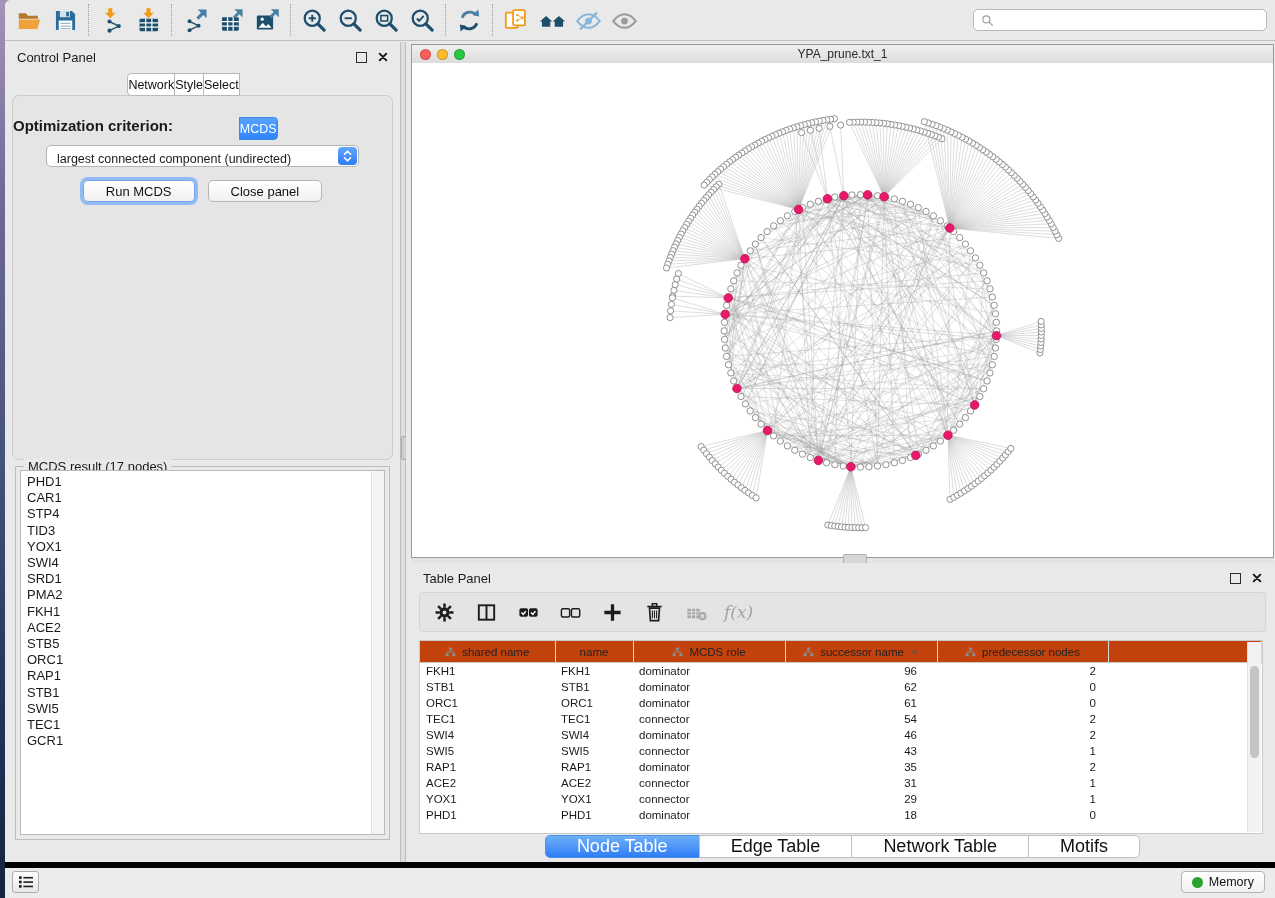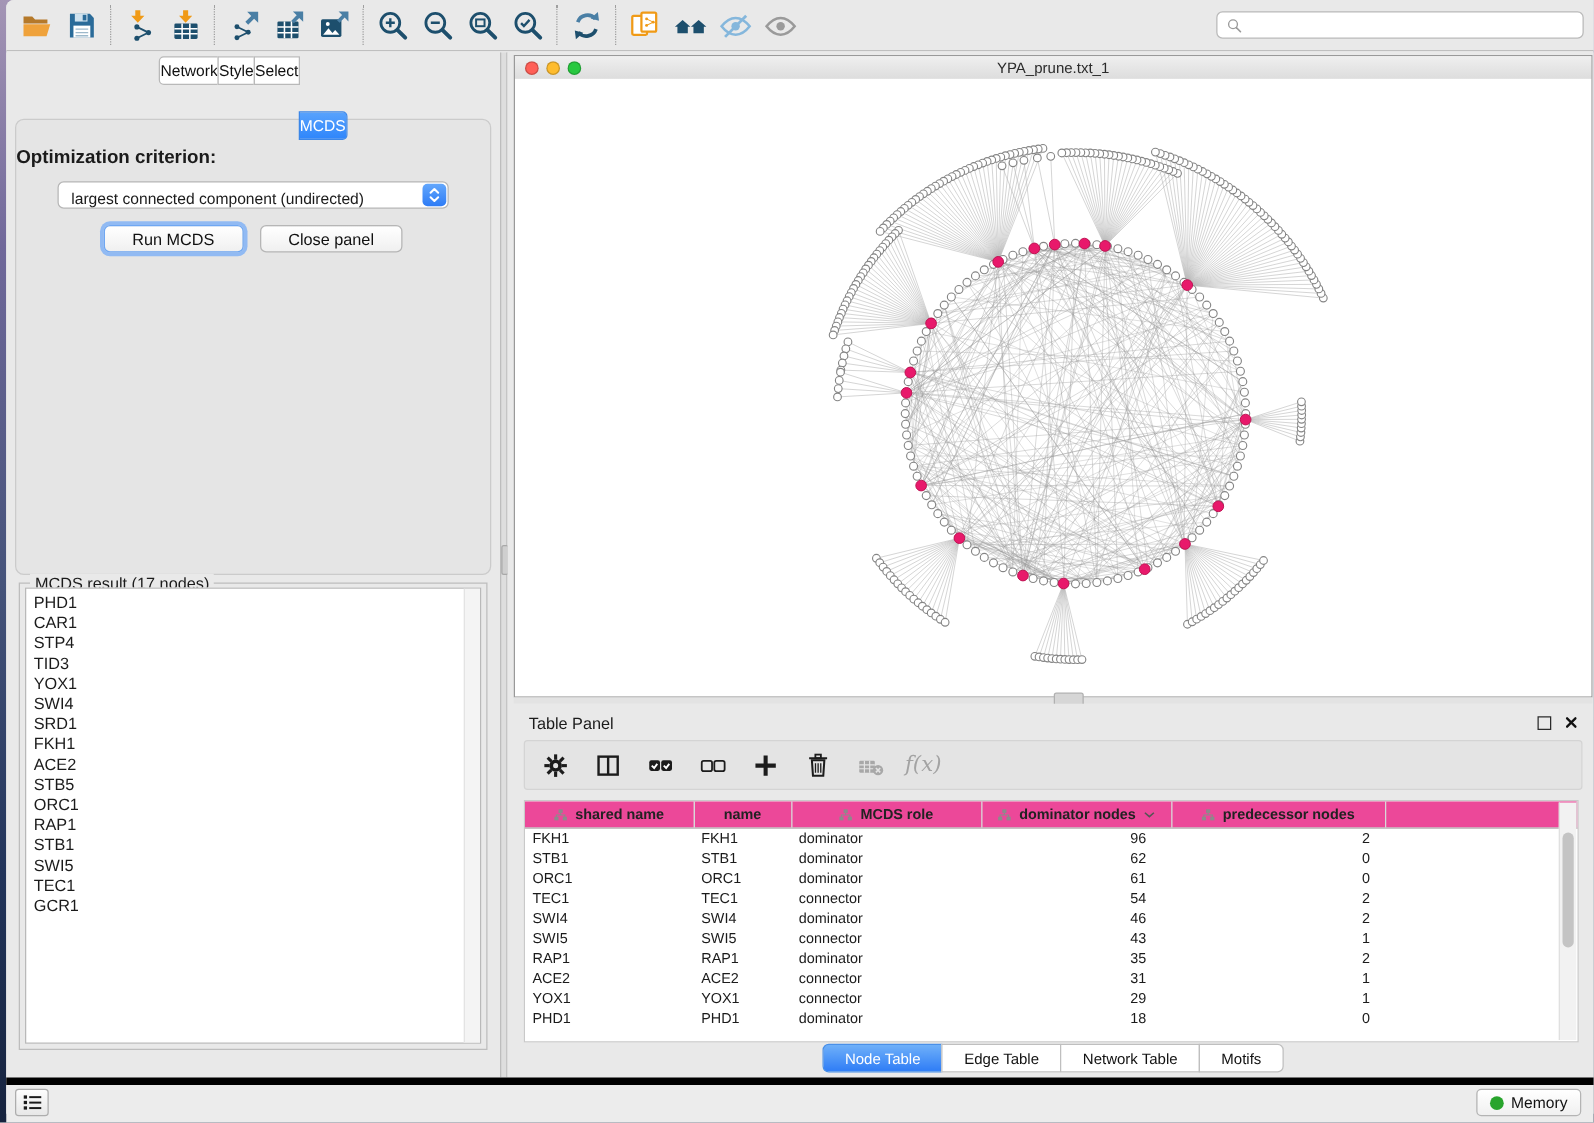--- a/index.html
+++ b/index.html
@@ -70,30 +70,30 @@
 
   
   .tpanel{position:absolute;left:5px;right:1px;top:521px;bottom:0;background:#e9e9e9;}
   .t-toolbar{position:absolute;left:8px;right:8px;top:29px;height:40px;background:#e4e4e4;border:1px solid #d4d4d4;
              border-radius:3px;display:flex;align-items:center;padding-left:10px;gap:14px;box-sizing:border-box;}
   .tt-btn{width:28px;height:28px;display:flex;align-items:center;justify-content:center;background:none;border:none;padding:0;}
   .tt-btn svg{width:23px;height:23px;}
   .fx{font-family:"DejaVu Serif",serif;font-style:italic;font-size:17px;color:#a3a3a3;}
   .t-wrap{position:absolute;left:8px;right:11px;top:77px;height:194px;background:#fff;border:1px solid #c9c9c9;overflow:hidden;box-sizing:border-box;}
   table.nt{border-collapse:collapse;table-layout:fixed;width:100%;}
-  table.nt th{height:21px;background:#ec4899;border-right:1px solid #d8d8d8;border-bottom:1px solid #c6c6c6;
-              font-weight:bold;font-size:11.5px;color:#222;padding:0;}
+  table.nt th{height:21px;background:#c2410c;border-right:1px solid #d8d8d8;border-bottom:1px solid #c6c6c6;
+              font-weight:normal;font-size:11.5px;color:#222;padding:0;}
   .th-inner{display:flex;align-items:center;justify-content:center;gap:6px;}
   table.nt td{height:16px;font-size:11.5px;padding:0 6px;white-space:nowrap;overflow:hidden;}
   td.num{text-align:right;}
   .t-scroll{position:absolute;top:1px;right:1px;bottom:1px;width:13px;background:#f2f2f2;border-left:1px solid #e0e0e0;}
   .t-thumb{position:absolute;top:24px;left:1.5px;width:9px;height:92px;background:#c4c4c4;border-radius:5px;}
   .t-tabs{position:absolute;left:0;right:0;top:272px;display:flex;justify-content:center;}
-  .seg-tab{height:21px;padding:0 17px;background:#fff;border:1px solid #bfbfbf;display:flex;align-items:center;
-           font-size:12px;color:#111;margin-left:-1px;}
+  .seg-tab{height:21px;padding:0 31px;background:#fff;border:1px solid #bfbfbf;display:flex;align-items:center;
+           font-size:18px;color:#111;margin-left:-1px;}
   .seg-tab:first-child{border-radius:5px 0 0 5px;margin-left:0;}
   .seg-tab:last-child{border-radius:0 5px 5px 0;}
   .seg-tab.active{background:linear-gradient(#6fb0f9,#2f7df6);border-color:#4a90e8;color:#fff;}
 
   
   .statusbar{position:absolute;left:0;right:0;top:862px;height:42px;background:#ececec;border-top:6px solid #000000;box-sizing:border-box;}
   .sb-menu{position:absolute;left:7px;top:3px;width:27px;height:22px;border:1px solid #adadad;border-radius:3px;
            background:linear-gradient(#fdfdfd,#e7e7e7);display:flex;align-items:center;justify-content:center;padding:0;}
   .sb-menu svg{width:16px;height:14px;}
   .sb-mem{position:absolute;right:10px;top:3px;height:22px;border:1px solid #b4b4b4;border-radius:4px;
@@ -245,20 +245,31 @@
     <div class="searchbox">
       <svg viewBox="0 0 24 24">
         <circle cx="10" cy="10" r="6.5" fill="none" stroke="#9a9a9a" stroke-width="2"></circle>
         <path d="M15 15l6 6" stroke="#9a9a9a" stroke-width="2.4" stroke-linecap="round"></path>
       </svg>
       <input placeholder="" style="">
     </div>
   </div>
 
   <div class="cpanel">
+    <div class="panel-head">
+      <span>Control Panel</span>
+      <span class="ph-icons">
+        <span class="float-box"></span>
+        <span class="x-icon">
+          <svg viewBox="0 0 12 12">
+              <path d="M2 2l8 8M10 2l-8 8" stroke="#111" stroke-width="2.2" stroke-linecap="round"></path>
+            </svg>
+        </span>
+      </span>
+    </div>
     <div class="cp-tabs" id="cp-tabs">
         <div class="tab">Network</div>
         <div class="tab">Style</div>
         <div class="tab">Select</div>
         <div class="tab active">MCDS</div>
       </div>
 
     <div class="cp-inner">
       <div class="opt-label">Optimization criterion:</div>
       <div class="dropdown">
@@ -279,20 +290,21 @@
     <div class="groupbox">
       <span class="gb-legend">MCDS result (17 nodes)</span>
       <div class="result-list" id="mcds-list">
           <div class="result-item">PHD1</div>
           <div class="result-item">CAR1</div>
           <div class="result-item">STP4</div>
           <div class="result-item">TID3</div>
           <div class="result-item">YOX1</div>
           <div class="result-item">SWI4</div>
           <div class="result-item">SRD1</div>
+          <div class="result-item">PMA2</div>
           <div class="result-item">FKH1</div>
           <div class="result-item">ACE2</div>
           <div class="result-item">STB5</div>
           <div class="result-item">ORC1</div>
           <div class="result-item">RAP1</div>
           <div class="result-item">STB1</div>
           <div class="result-item">SWI5</div>
           <div class="result-item">TEC1</div>
           <div class="result-item">GCR1</div>
         </div>
@@ -1313,21 +1325,21 @@
                   </span>
                 </th>
                 <th>
                   <span class="th-inner">
                     <svg viewBox="0 0 12 11" width="11" height="10">
                       <rect x="4.2" y="0.5" width="3.6" height="3.2" fill="#8b8b8b"></rect>
                       <rect x="0.5" y="7" width="3.6" height="3.2" fill="#8b8b8b"></rect>
                       <rect x="7.9" y="7" width="3.6" height="3.2" fill="#8b8b8b"></rect>
                       <path d="M6 3.7v1.8M2.3 7V5.5h7.4V7" stroke="#8b8b8b" fill="none"></path>
                     </svg>
-                    <span>dominator nodes</span>
+                    <span>successor name</span>
                     <svg viewBox="0 0 10 6" width="9" height="6">
                       <path d="M1 1l4 3.5L9 1" stroke="#555" fill="none" stroke-width="1.4"></path>
                     </svg>
                   </span>
                 </th>
                 <th>
                   <span class="th-inner">
                     <svg viewBox="0 0 12 11" width="11" height="10">
                       <rect x="4.2" y="0.5" width="3.6" height="3.2" fill="#8b8b8b"></rect>
                       <rect x="0.5" y="7" width="3.6" height="3.2" fill="#8b8b8b"></rect>

